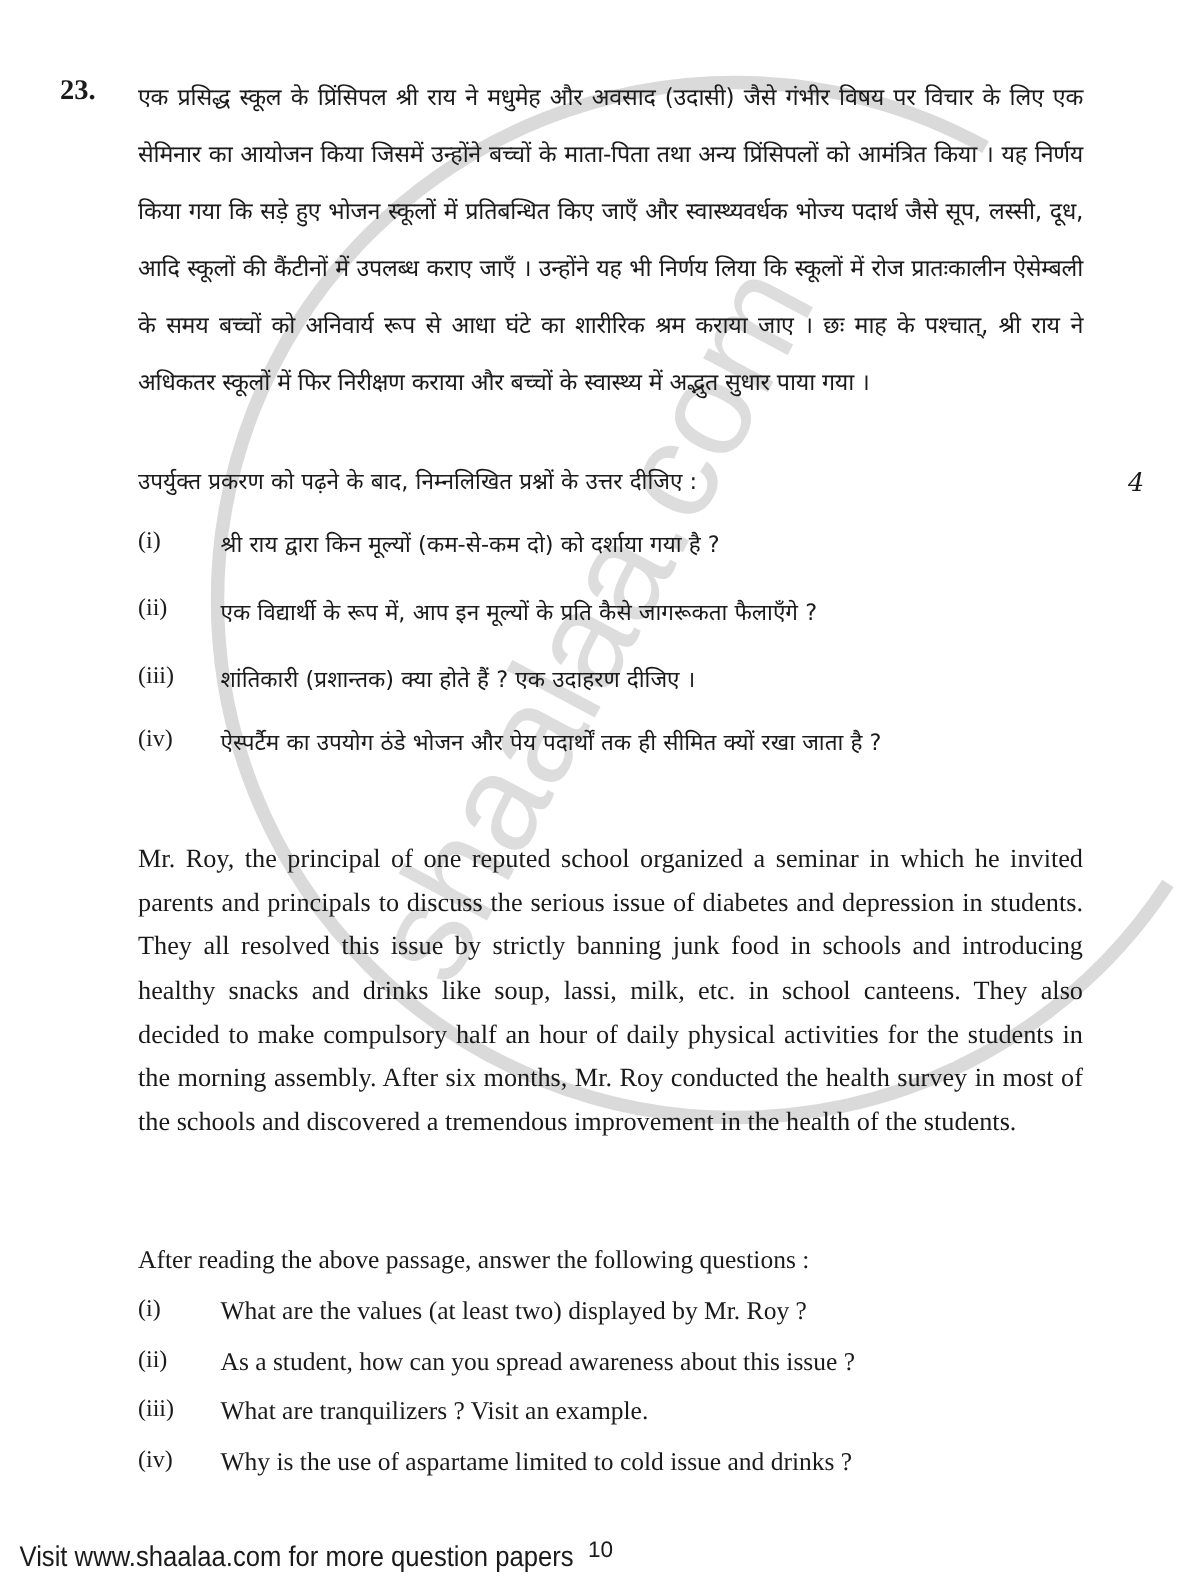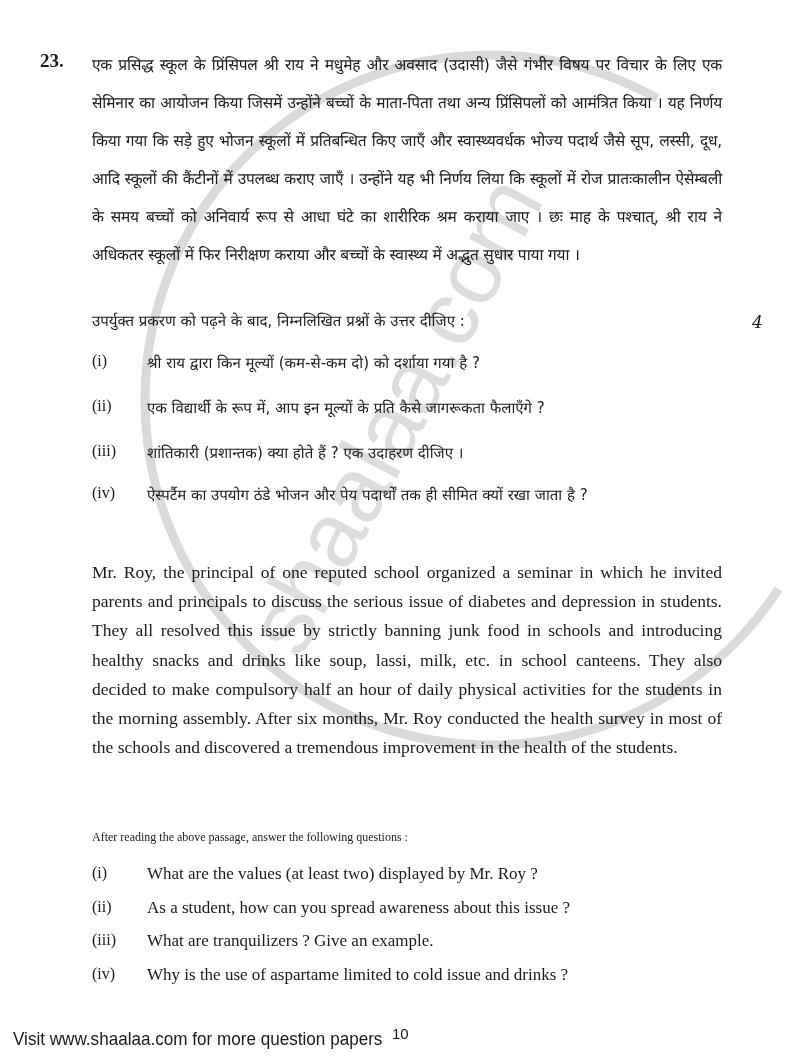--- a/index.html
+++ b/index.html
@@ -9,21 +9,21 @@
     .hindi-para { position: absolute; left: 92px; top: 46px; width: 630px; font-family: "DejaVu Sans", sans-serif; font-size: 15.5px; line-height: 38px; text-align: justify; text-align-last: left; letter-spacing: -0.2px; }
     .hindi-intro { position: absolute; left: 92px; top: 310px; font-family: "DejaVu Sans", sans-serif; font-size: 15px; }
     .marks { position: absolute; left: 752px; top: 312px; font-family: "DejaVu Serif", serif; font-style: italic; font-size: 17px; }
     .q-list { position: absolute; left: 92px; width: 680px; }
     .q-item { position: absolute; left: 0; white-space: nowrap; }
     .q-label { position: absolute; left: 0; font-family: "Liberation Serif", serif; font-size: 16px; }
     .q-text { position: absolute; left: 55px; }
     .hindi-q .q-text { font-family: "DejaVu Sans", sans-serif; font-size: 15px; }
     .eng-q .q-text { font-family: "Liberation Serif", serif; font-size: 17px; }
     .eng-para { position: absolute; left: 92px; top: 558px; width: 630px; font-family: "Liberation Serif", serif; font-size: 17.5px; line-height: 29.2px; text-align: justify; text-align-last: left; }
-    .eng-intro { position: absolute; left: 92px; top: 830px; font-family: "Liberation Serif", serif; font-size: 12px; }
+    .eng-intro { position: absolute; left: 92px; top: 830px; font-family: "Liberation Serif", serif; font-size: 17px; }
     .footer-code { position: absolute; left: 24px; top: 1068px; font-family: Liberation Serif, serif; font-size: 15px; }
     .footer-page { position: absolute; left: 392px; top: 1012px; font-family: "Liberation Sans", sans-serif; font-size: 15px; margin-top: 13px; }
     .footer-visit { position: absolute; left: 13px; top: 1028px; font-family: "Liberation Sans", sans-serif; font-size: 19px; transform: scaleX(0.9); transform-origin: left top; }
     .watermark { position: absolute; left: 0; top: 0; width: 800px; height: 1060px; pointer-events: none; }
   </style>
 </head>
 <body>
 
 <div class="page">
 
@@ -65,21 +65,21 @@
     <div class="q-item" style="top:0px;">
       <span class="q-label">(i)</span>
       <span class="q-text">What are the values (at least two) displayed by Mr. Roy ?</span>
     </div>
     <div class="q-item" style="top:34px;">
       <span class="q-label">(ii)</span>
       <span class="q-text">As a student, how can you spread awareness about this issue ?</span>
     </div>
     <div class="q-item" style="top:67px;">
       <span class="q-label">(iii)</span>
-      <span class="q-text">What are tranquilizers ? Give an example.</span>
+      <span class="q-text">What are tranquilizers ? Visit an example.</span>
     </div>
     <div class="q-item" style="top:101px;">
       <span class="q-label">(iv)</span>
       <span class="q-text">Why is the use of aspartame limited to cold issue and drinks ?</span>
     </div>
   </div>
 
   <div class="footer-code">56/2/G</div>
   <div class="footer-page">10</div>
   <div class="footer-visit">Visit www.shaalaa.com for more question papers</div>

